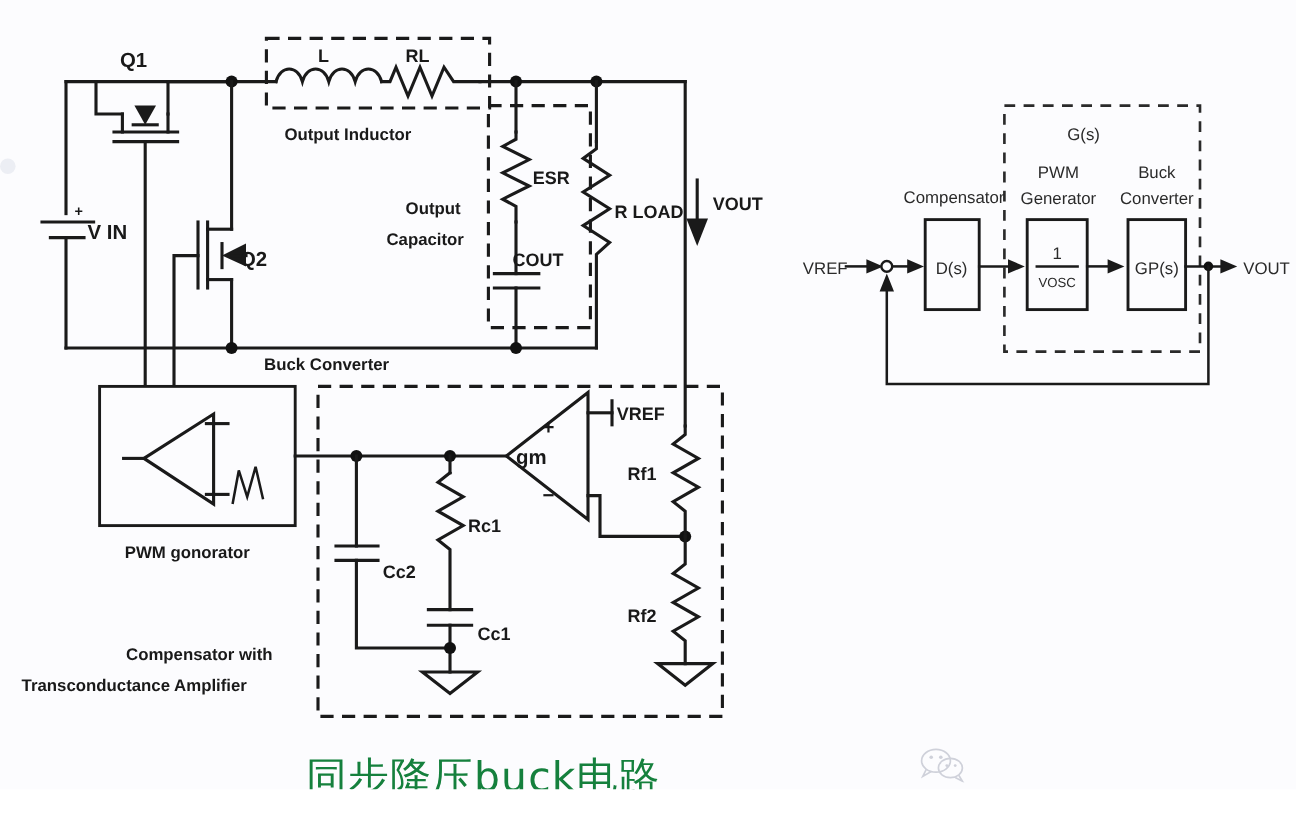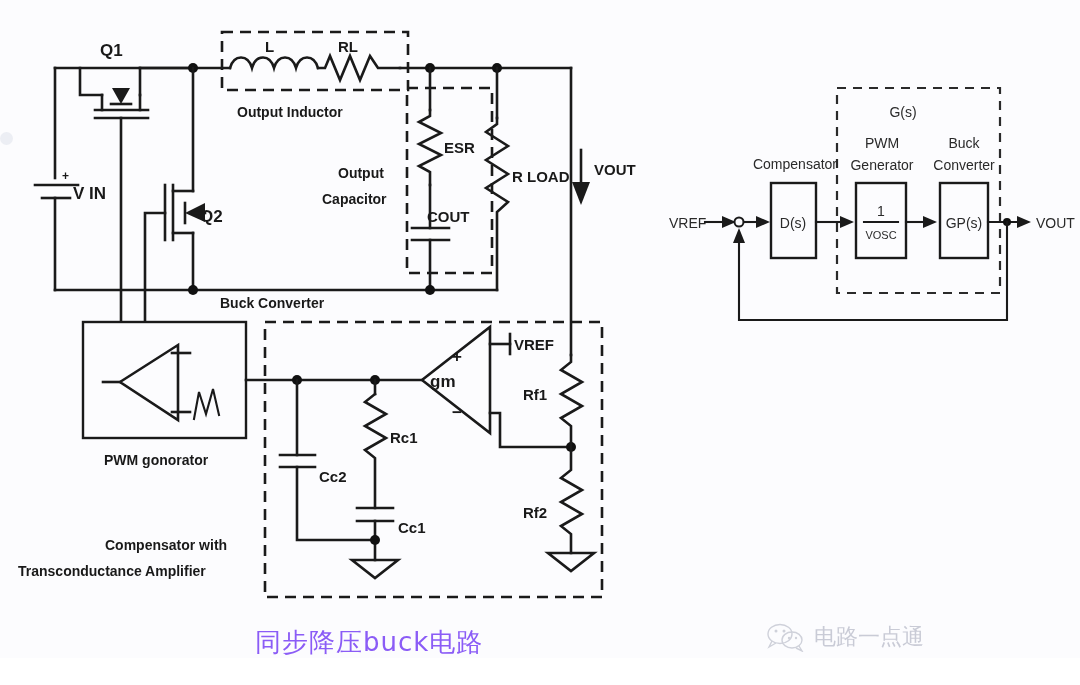--- a/index.html
+++ b/index.html
@@ -42,22 +42,22 @@
     fill: #2a2a2a;
     font-family: "Liberation Sans", sans-serif;
     font-size: 14px;
   }
   .rblk-sm { font-size: 11px; }
   .caption {
     position: absolute;
     left: 255px;
     top: 625px;
     font-family: "DejaVu Sans", sans-serif;
-    font-size: 26px;
-    color: #8b5cf6;
+    font-size: 34px;
+    color: #15803d;
     letter-spacing: 1px;
     white-space: nowrap;
   }
   .watermark {
     position: absolute;
     left: 765px;
     top: 622px;
     display: flex;
     align-items: center;
     gap: 9px;
@@ -273,16 +273,15 @@
     <svg class="wm-icon" width="40" height="30" viewBox="0 0 40 30">
       <ellipse cx="15" cy="12" rx="12" ry="9.5" fill="none" stroke="#cfd1da" stroke-width="1.4"></ellipse>
       <path d="M 7 19 L 4 25 L 11 21" fill="none" stroke="#cfd1da" stroke-width="1.4"></path>
       <circle cx="11" cy="9" r="1.5" fill="#cfd1da"></circle>
       <circle cx="19" cy="9" r="1.5" fill="#cfd1da"></circle>
       <ellipse cx="27" cy="18" rx="10" ry="8" fill="none" stroke="#cfd1da" stroke-width="1.4"></ellipse>
       <path d="M 34 24 L 37 29 L 31 26" fill="none" stroke="#cfd1da" stroke-width="1.4"></path>
       <circle cx="24" cy="16" r="1.2" fill="#cfd1da"></circle>
       <circle cx="31" cy="16" r="1.2" fill="#cfd1da"></circle>
     </svg>
-    <span>电路一点通</span>
   </div>
 
 </div>
 
 </body></html>

